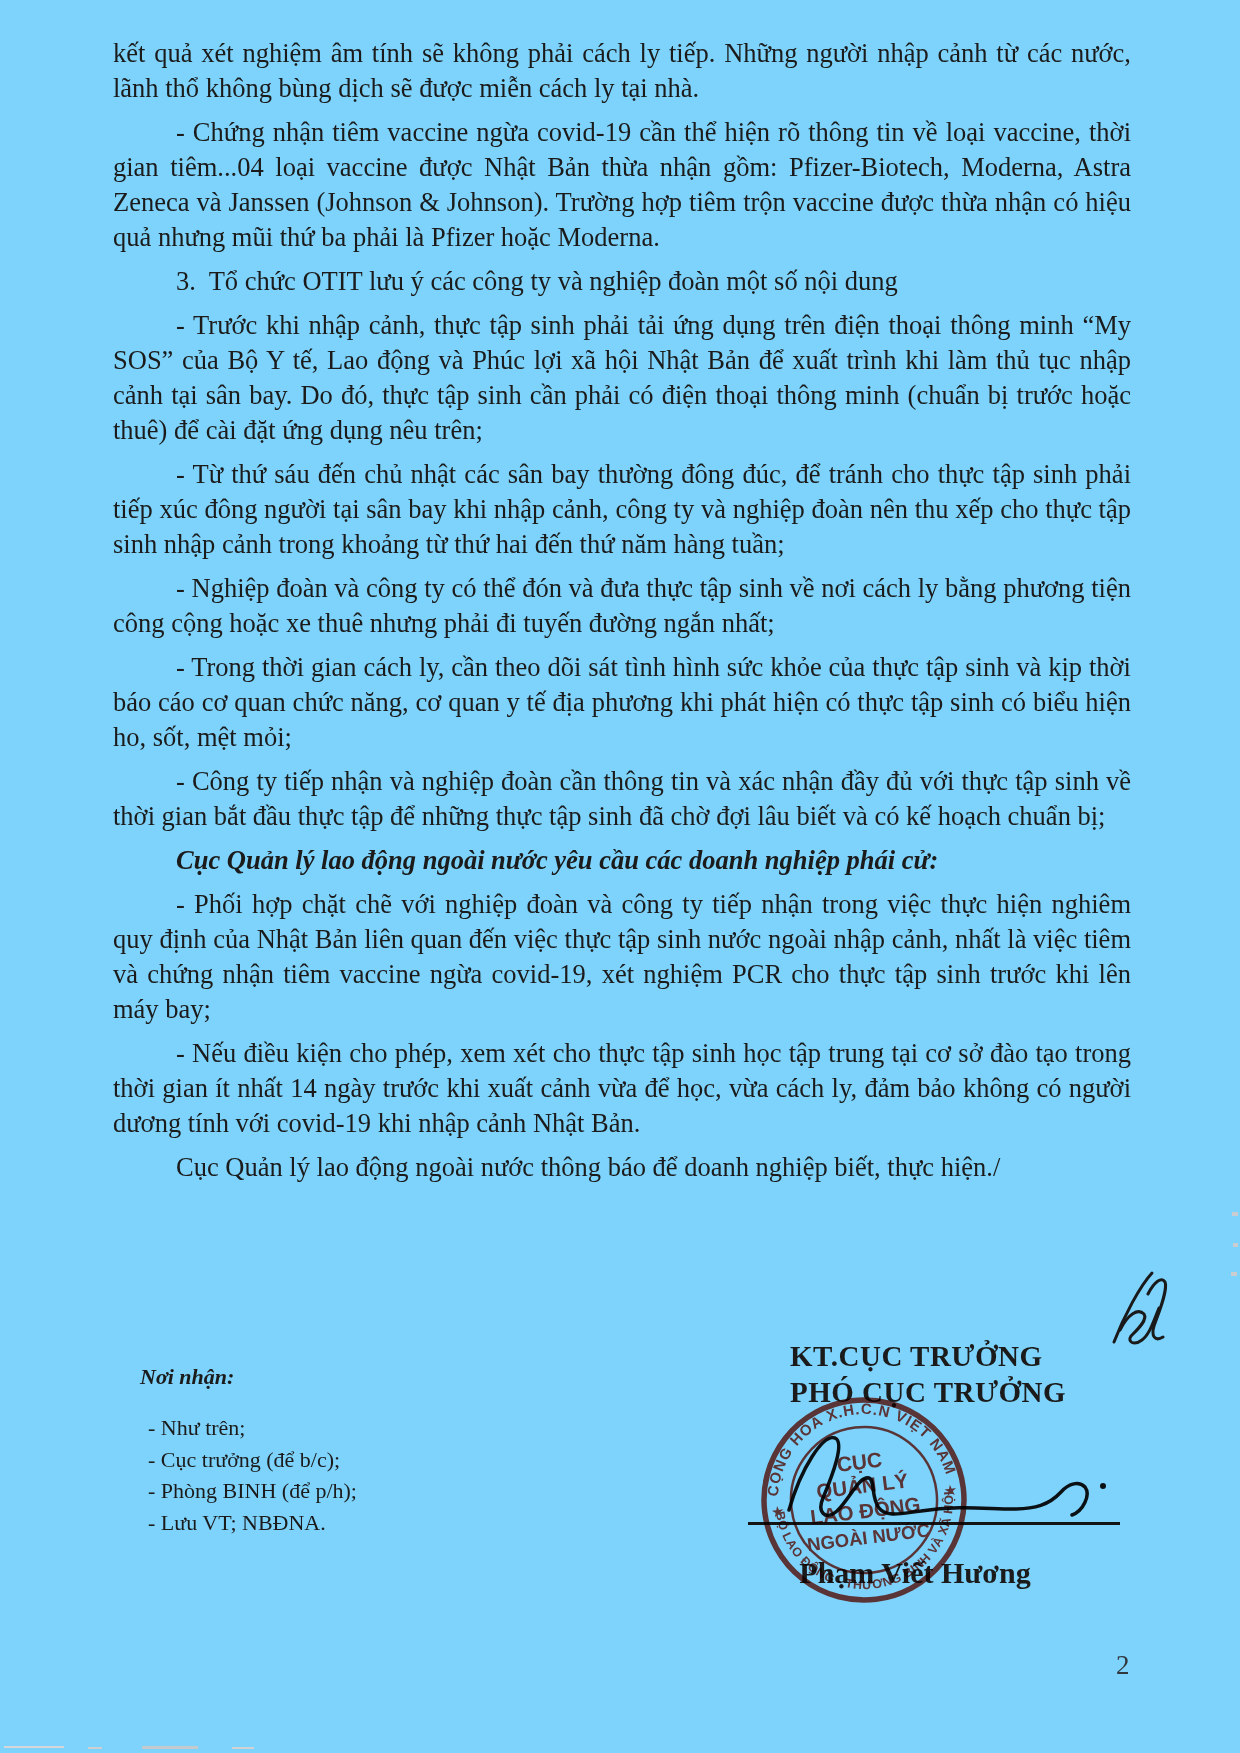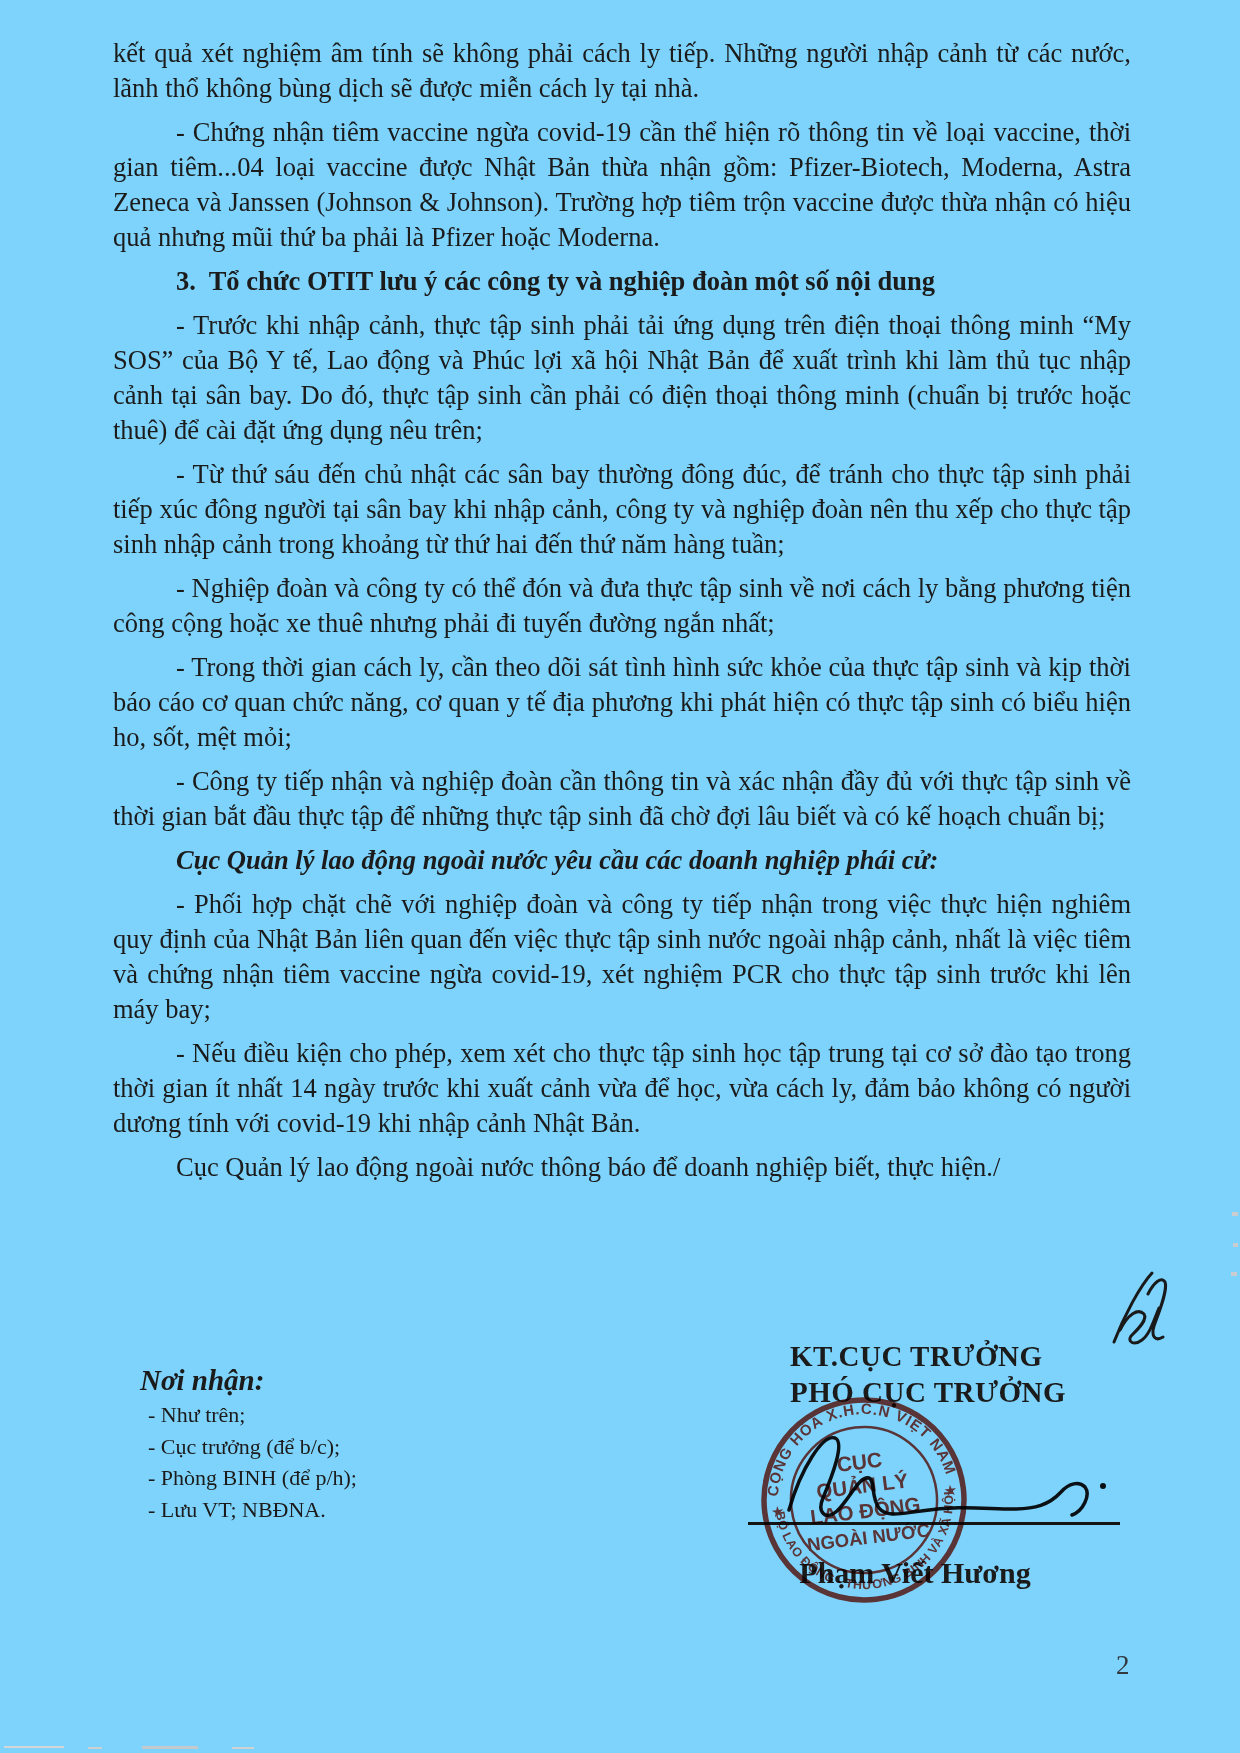--- a/index.html
+++ b/index.html
@@ -20,21 +20,21 @@
     width: 1018px;
   }
   .body-text p {
     margin: 0 0 9px 0;
     font-size: 26.5px;
     line-height: 35px;
     text-align: justify;
     text-indent: 63px;
   }
   .p-cont { text-indent: 0 !important; }
-  .p-head { font-weight: bold; }
+  .p-head { font-weight: normal; }
   .p-lead-italic { font-weight: bold; font-style: italic; }
   .p-last { margin-bottom: 0 !important; }
 
   
   .sig-titles {
     position: absolute;
     left: 790px;
     top: 1338px;
     width: 330px;
     z-index: 1;
@@ -98,22 +98,22 @@
   
   .recipients {
     position: absolute;
     left: 140px;
     top: 1364px;
     z-index: 1;
   }
   .recipients-label {
     font-weight: bold;
     font-style: italic;
-    font-size: 29px;
-    margin-bottom: 2px;
+    font-size: 22px;
+    margin-bottom: 22px;
   }
   .recipient-item {
     font-size: 22px;
     line-height: 31.5px;
     padding-left: 8px;
   }
 
   .page-number {
     position: absolute;
     left: 1116px;

